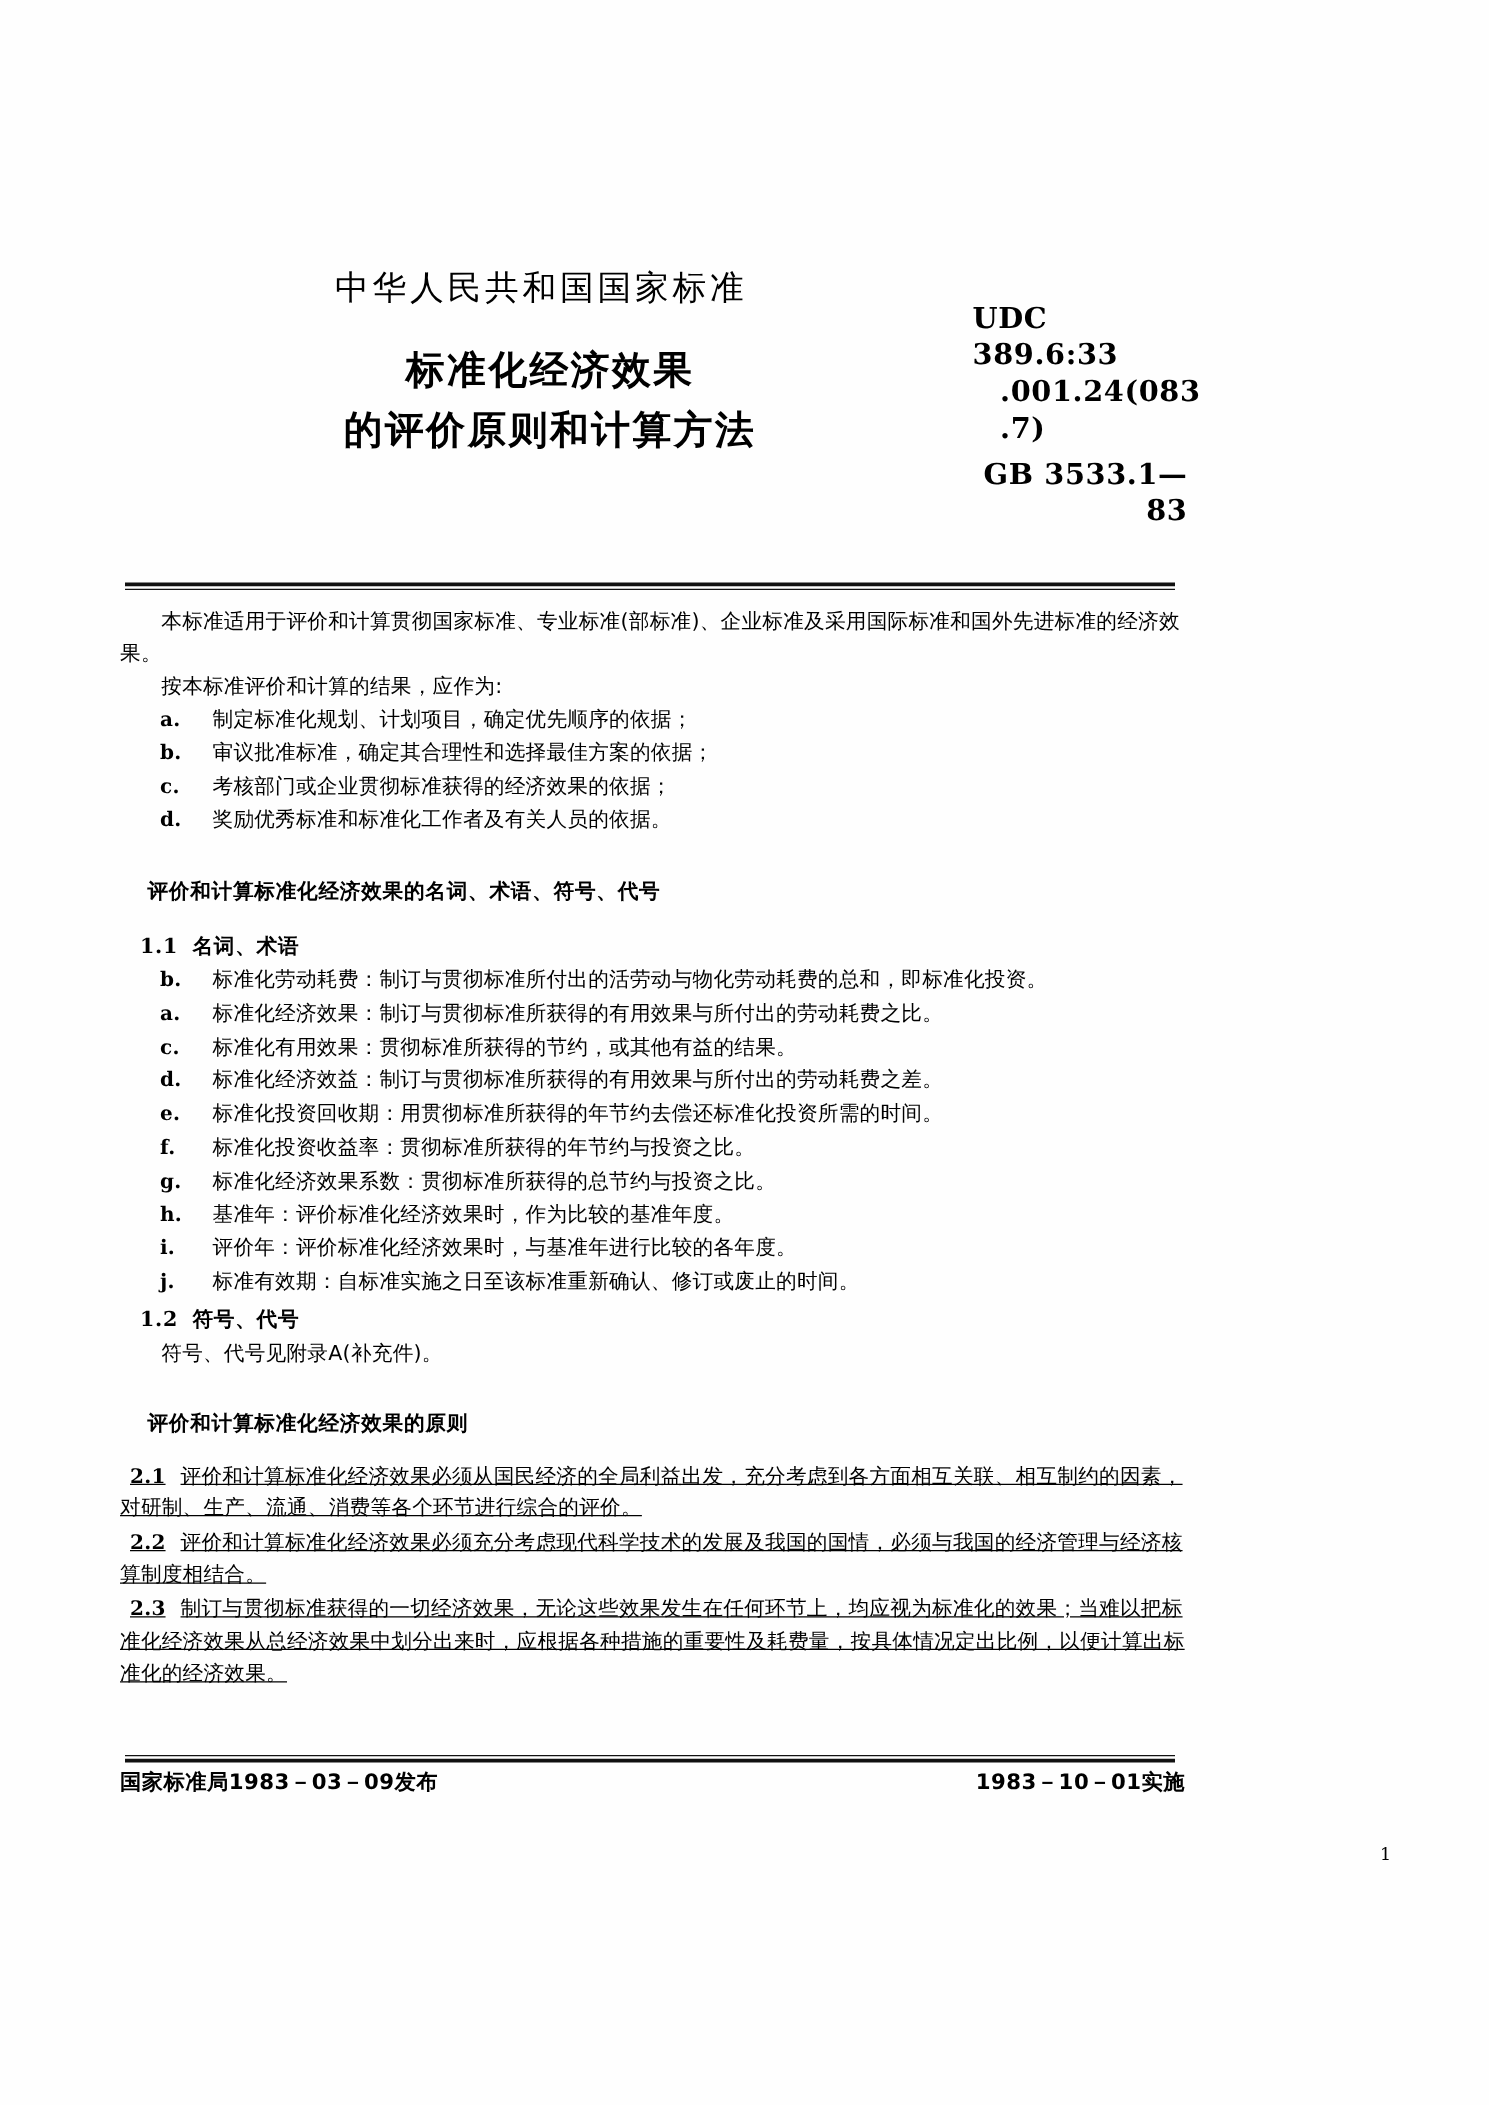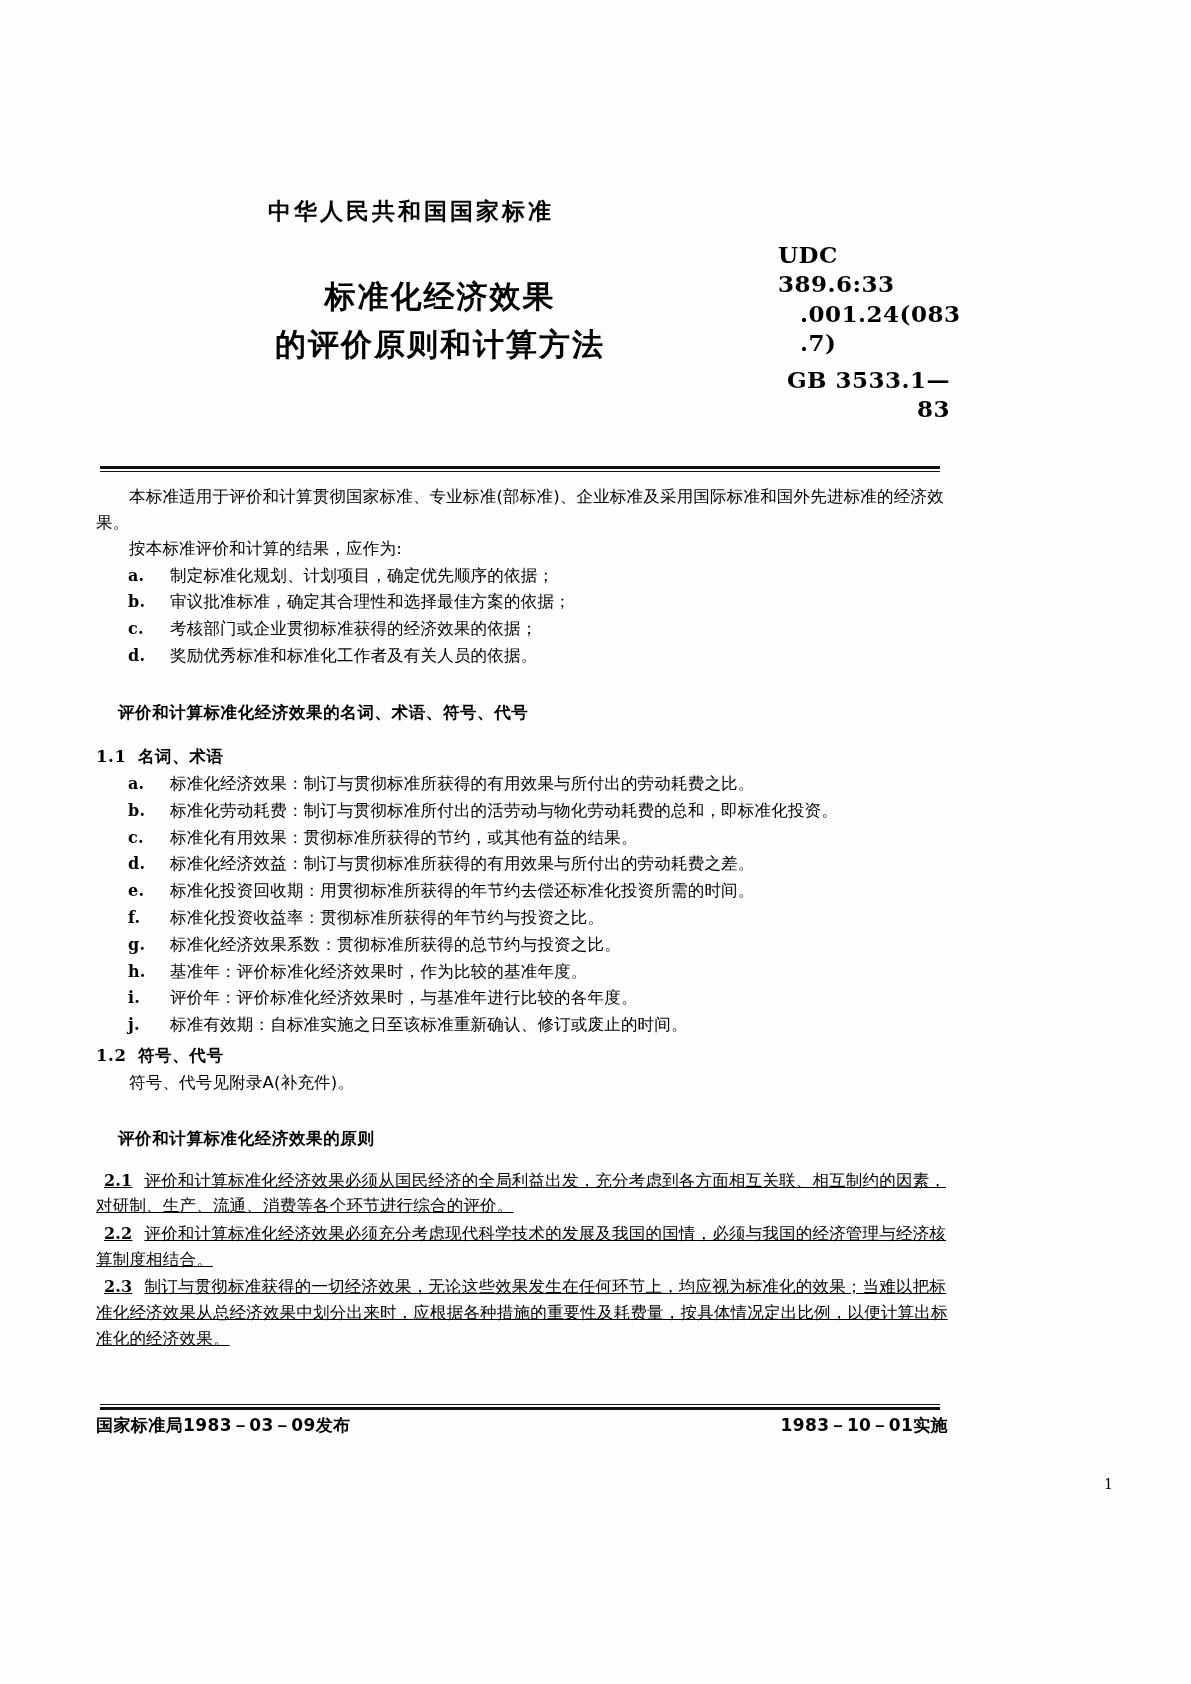--- a/index.html
+++ b/index.html
@@ -22,24 +22,24 @@
     top: 0;
     width: 1191px;
     height: 1684px;
     background: #fefefe;
   }
 
   
   .masthead {
     position: absolute;
     left: 268px;
-    top: 196px;
-    font-size: 23px;
+    top: 212px;
+    font-size: 27px;
     letter-spacing: 3px;
-    font-weight: 700;
+    font-weight: 400;
     white-space: nowrap;
   }
 
   .codeblock {
     position: absolute;
     left: 700px;
     top: 240px;
     width: 250px;
     font-family: "DejaVu Serif", "Liberation Serif", serif;
     font-weight: 700;
@@ -105,21 +105,21 @@
 
   .heading-major {
     margin: 17px 0 8px 0;
     padding-left: 22px;
     font-weight: 700;
     font-size: 16.5px;
     letter-spacing: 0.6px;
   }
 
   .heading-minor {
-    margin: 5px 0 1px 0;
+    margin: 5px 0 1px 16px;
     font-weight: 700;
     font-size: 16.5px;
     letter-spacing: 0.6px;
   }
   .heading-minor .num {
     display: inline-block;
     min-width: 42px;
     font-family: "DejaVu Serif", "Liberation Serif", serif;
   }
 
@@ -234,24 +234,24 @@
 
     <div class="heading-major">评价和计算标准化经济效果的名词、术语、符号、代号</div>
 
     <div class="gap-sm"></div>
 
     <div class="heading-minor">
       <span class="num">1.1</span><span>名词、术语</span>
     </div>
 
     <div class="item">
+      <span class="mark">b.</span><span>标准化劳动耗费：制订与贯彻标准所付出的活劳动与物化劳动耗费的总和，即标准化投资。</span>
+    </div>
+    <div class="item">
       <span class="mark">a.</span><span>标准化经济效果：制订与贯彻标准所获得的有用效果与所付出的劳动耗费之比。</span>
-    </div>
-    <div class="item">
-      <span class="mark">b.</span><span>标准化劳动耗费：制订与贯彻标准所付出的活劳动与物化劳动耗费的总和，即标准化投资。</span>
     </div>
     <div class="item">
       <span class="mark">c.</span><span>标准化有用效果：贯彻标准所获得的节约，或其他有益的结果。</span>
     </div>
     <div class="item">
       <span class="mark">d.</span><span>标准化经济效益：制订与贯彻标准所获得的有用效果与所付出的劳动耗费之差。</span>
     </div>
     <div class="item">
       <span class="mark">e.</span><span>标准化投资回收期：用贯彻标准所获得的年节约去偿还标准化投资所需的时间。</span>
     </div>

